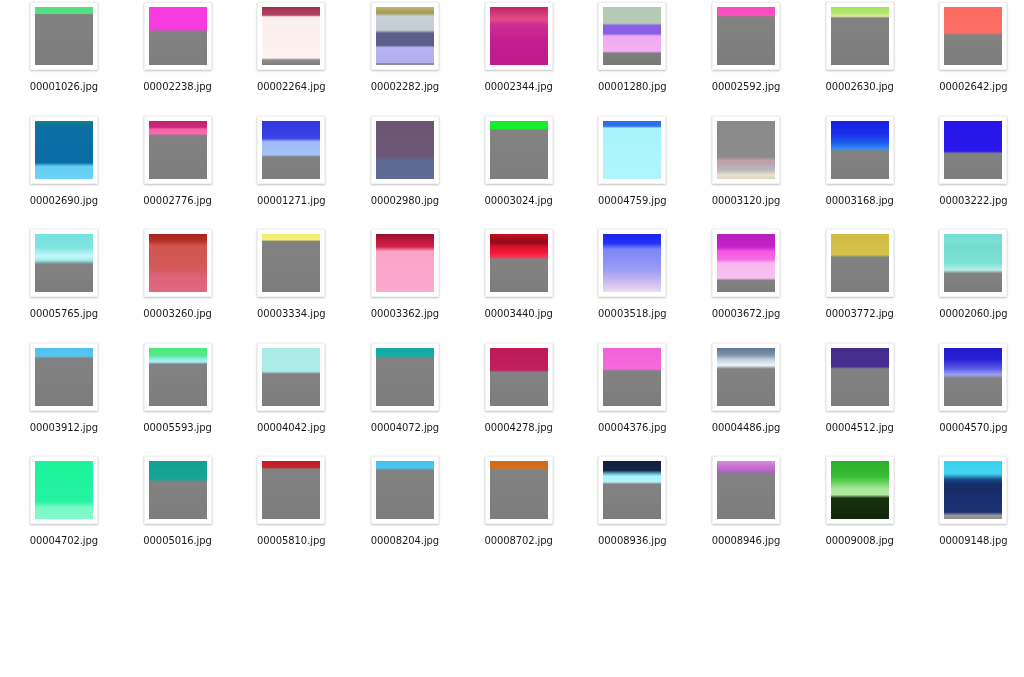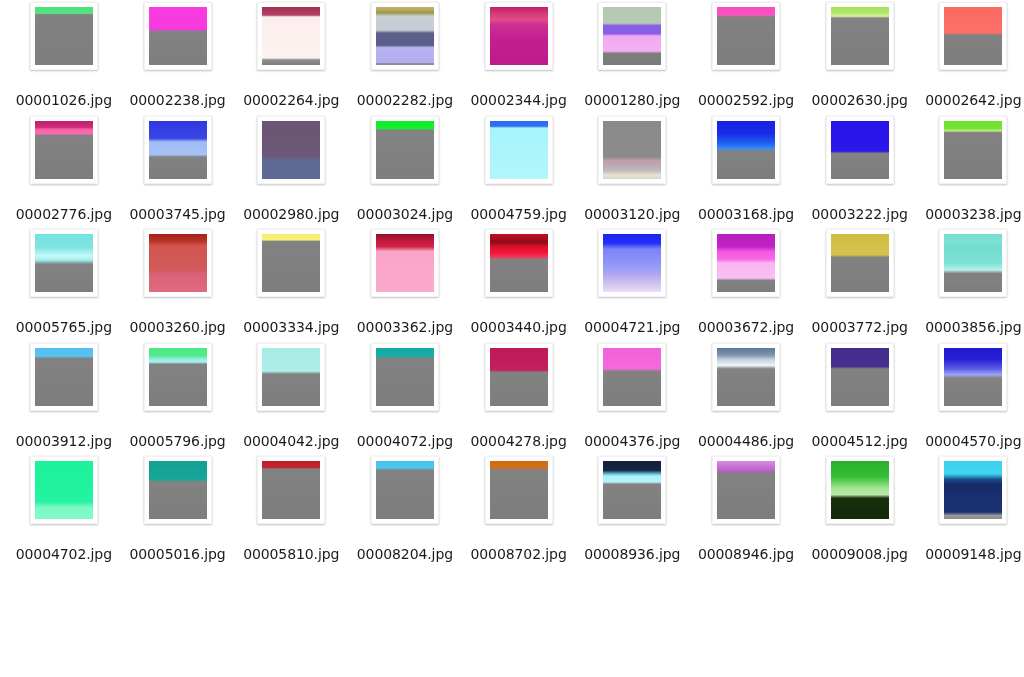--- a/index.html
+++ b/index.html
@@ -40,22 +40,22 @@
     align-items: center;
     justify-content: center;
   }
   .thumb {
     width: 58px;
     height: 58px;
     display: block;
     image-rendering: pixelated;
   }
   .label {
-    margin-top: 24px;
-    font-size: 14px;
+    margin-top: 11px;
+    font-size: 10px;
     line-height: 12px;
     color: #1a1a1a;
     letter-spacing: -0.1px;
     white-space: nowrap;
     font-family: "DejaVu Sans", "Liberation Sans", sans-serif;
   }
 </style>
 </head>
 <body>
 
@@ -216,20 +216,38 @@
           </defs>
           <rect x="0" y="0" width="100" height="100" fill="url(#g11)"></rect>
         </svg>
       </div>
       <div class="label">00002642.jpg</div>
     </div>
     <div class="cell">
       <div class="thumb-wrap">
         <svg class="thumb" viewBox="0 0 100 100" preserveAspectRatio="none">
           <defs>
+            <linearGradient id="g12" x1="0" y1="0" x2="0" y2="1">
+              <stop offset="0%" stop-color="#138196"></stop>
+              <stop offset="10%" stop-color="#0c6f9b"></stop>
+              <stop offset="18%" stop-color="#0d6fa8"></stop>
+              <stop offset="72%" stop-color="#0c6ca5"></stop>
+              <stop offset="78%" stop-color="#62cdf2"></stop>
+              <stop offset="100%" stop-color="#6cd3f5"></stop>
+            </linearGradient>
+          </defs>
+          <rect x="0" y="0" width="100" height="100" fill="url(#g12)"></rect>
+        </svg>
+      </div>
+      <div class="label">00002690.jpg</div>
+    </div>
+    <div class="cell">
+      <div class="thumb-wrap">
+        <svg class="thumb" viewBox="0 0 100 100" preserveAspectRatio="none">
+          <defs>
             <linearGradient id="g13" x1="0" y1="0" x2="0" y2="1">
               <stop offset="0%" stop-color="#c0206e"></stop>
               <stop offset="11%" stop-color="#cf2a7a"></stop>
               <stop offset="14.000000000000002%" stop-color="#f763a8"></stop>
               <stop offset="22%" stop-color="#f96bad"></stop>
               <stop offset="25%" stop-color="#828282"></stop>
               <stop offset="100%" stop-color="#7d7d7d"></stop>
             </linearGradient>
           </defs>
           <rect x="0" y="0" width="100" height="100" fill="url(#g13)"></rect>
@@ -246,21 +264,21 @@
               <stop offset="30%" stop-color="#3b46e6"></stop>
               <stop offset="36%" stop-color="#9fbdf5"></stop>
               <stop offset="57.99999999999999%" stop-color="#a6c2f6"></stop>
               <stop offset="62%" stop-color="#828282"></stop>
               <stop offset="100%" stop-color="#7d7d7d"></stop>
             </linearGradient>
           </defs>
           <rect x="0" y="0" width="100" height="100" fill="url(#g14)"></rect>
         </svg>
       </div>
-      <div class="label">00003745.jpg</div>
+      <div class="label">00001271.jpg</div>
     </div>
     <div class="cell">
       <div class="thumb-wrap">
         <svg class="thumb" viewBox="0 0 100 100" preserveAspectRatio="none">
           <defs>
             <linearGradient id="g15" x1="0" y1="0" x2="0" y2="1">
               <stop offset="0%" stop-color="#6b5574"></stop>
               <stop offset="60%" stop-color="#6d5778"></stop>
               <stop offset="68%" stop-color="#5f6a94"></stop>
               <stop offset="100%" stop-color="#5e6a96"></stop>
@@ -348,37 +366,20 @@
               <stop offset="0%" stop-color="#2714e8"></stop>
               <stop offset="52%" stop-color="#2a17ea"></stop>
               <stop offset="56.00000000000001%" stop-color="#828282"></stop>
               <stop offset="100%" stop-color="#7d7d7d"></stop>
             </linearGradient>
           </defs>
           <rect x="0" y="0" width="100" height="100" fill="url(#g20)"></rect>
         </svg>
       </div>
       <div class="label">00003222.jpg</div>
-    </div>
-    <div class="cell">
-      <div class="thumb-wrap">
-        <svg class="thumb" viewBox="0 0 100 100" preserveAspectRatio="none">
-          <defs>
-            <linearGradient id="g21" x1="0" y1="0" x2="0" y2="1">
-              <stop offset="0%" stop-color="#6ee02c"></stop>
-              <stop offset="13%" stop-color="#76e236"></stop>
-              <stop offset="17%" stop-color="#bff27e"></stop>
-              <stop offset="20%" stop-color="#828282"></stop>
-              <stop offset="100%" stop-color="#7d7d7d"></stop>
-            </linearGradient>
-          </defs>
-          <rect x="0" y="0" width="100" height="100" fill="url(#g21)"></rect>
-        </svg>
-      </div>
-      <div class="label">00003238.jpg</div>
     </div>
     <div class="cell">
       <div class="thumb-wrap">
         <svg class="thumb" viewBox="0 0 100 100" preserveAspectRatio="none">
           <defs>
             <linearGradient id="g22" x1="0" y1="0" x2="0" y2="1">
               <stop offset="0%" stop-color="#77e2e0"></stop>
               <stop offset="24%" stop-color="#7fe5e3"></stop>
               <stop offset="30%" stop-color="#9ff0ee"></stop>
               <stop offset="38%" stop-color="#c8f7f7"></stop>
@@ -474,21 +475,21 @@
               <stop offset="52%" stop-color="#8f97f6"></stop>
               <stop offset="66%" stop-color="#a8a2f2"></stop>
               <stop offset="80%" stop-color="#c7b6ef"></stop>
               <stop offset="92%" stop-color="#ddcdf2"></stop>
               <stop offset="100%" stop-color="#ebdff6"></stop>
             </linearGradient>
           </defs>
           <rect x="0" y="0" width="100" height="100" fill="url(#g28)"></rect>
         </svg>
       </div>
-      <div class="label">00004721.jpg</div>
+      <div class="label">00003518.jpg</div>
     </div>
     <div class="cell">
       <div class="thumb-wrap">
         <svg class="thumb" viewBox="0 0 100 100" preserveAspectRatio="none">
           <defs>
             <linearGradient id="g29" x1="0" y1="0" x2="0" y2="1">
               <stop offset="0%" stop-color="#b51fbd"></stop>
               <stop offset="22%" stop-color="#c322c8"></stop>
               <stop offset="30%" stop-color="#f457e0"></stop>
               <stop offset="44%" stop-color="#f76be4"></stop>
@@ -529,21 +530,21 @@
               <stop offset="22%" stop-color="#73dccf"></stop>
               <stop offset="50%" stop-color="#7ee1d5"></stop>
               <stop offset="62%" stop-color="#b9f0e8"></stop>
               <stop offset="68%" stop-color="#828282"></stop>
               <stop offset="100%" stop-color="#7d7d7d"></stop>
             </linearGradient>
           </defs>
           <rect x="0" y="0" width="100" height="100" fill="url(#g31)"></rect>
         </svg>
       </div>
-      <div class="label">00003856.jpg</div>
+      <div class="label">00002060.jpg</div>
     </div>
     <div class="cell">
       <div class="thumb-wrap">
         <svg class="thumb" viewBox="0 0 100 100" preserveAspectRatio="none">
           <defs>
             <linearGradient id="g32" x1="0" y1="0" x2="0" y2="1">
               <stop offset="0%" stop-color="#4fc0ef"></stop>
               <stop offset="14.000000000000002%" stop-color="#58c5f1"></stop>
               <stop offset="18%" stop-color="#828282"></stop>
               <stop offset="100%" stop-color="#7d7d7d"></stop>
@@ -563,21 +564,21 @@
               <stop offset="14.000000000000002%" stop-color="#57ea8b"></stop>
               <stop offset="18%" stop-color="#8be9e3"></stop>
               <stop offset="24%" stop-color="#a9f3ef"></stop>
               <stop offset="28.000000000000004%" stop-color="#828282"></stop>
               <stop offset="100%" stop-color="#7d7d7d"></stop>
             </linearGradient>
           </defs>
           <rect x="0" y="0" width="100" height="100" fill="url(#g33)"></rect>
         </svg>
       </div>
-      <div class="label">00005796.jpg</div>
+      <div class="label">00005593.jpg</div>
     </div>
     <div class="cell">
       <div class="thumb-wrap">
         <svg class="thumb" viewBox="0 0 100 100" preserveAspectRatio="none">
           <defs>
             <linearGradient id="g34" x1="0" y1="0" x2="0" y2="1">
               <stop offset="0%" stop-color="#a7ebe4"></stop>
               <stop offset="40%" stop-color="#aeeee8"></stop>
               <stop offset="45%" stop-color="#828282"></stop>
               <stop offset="100%" stop-color="#7d7d7d"></stop>

